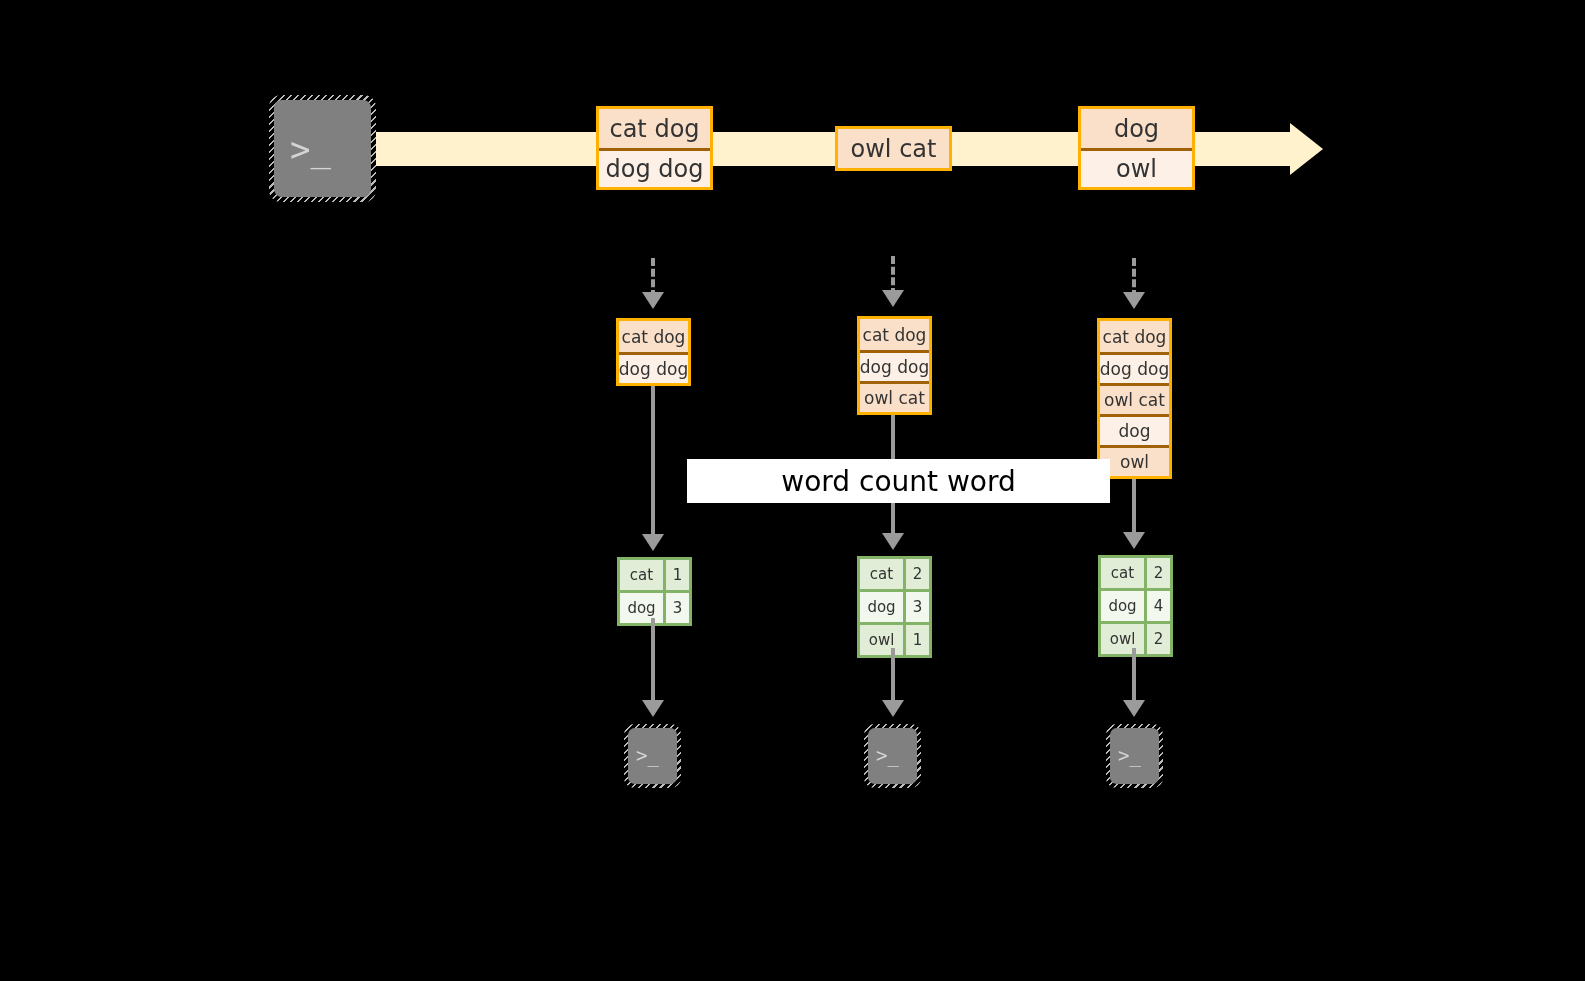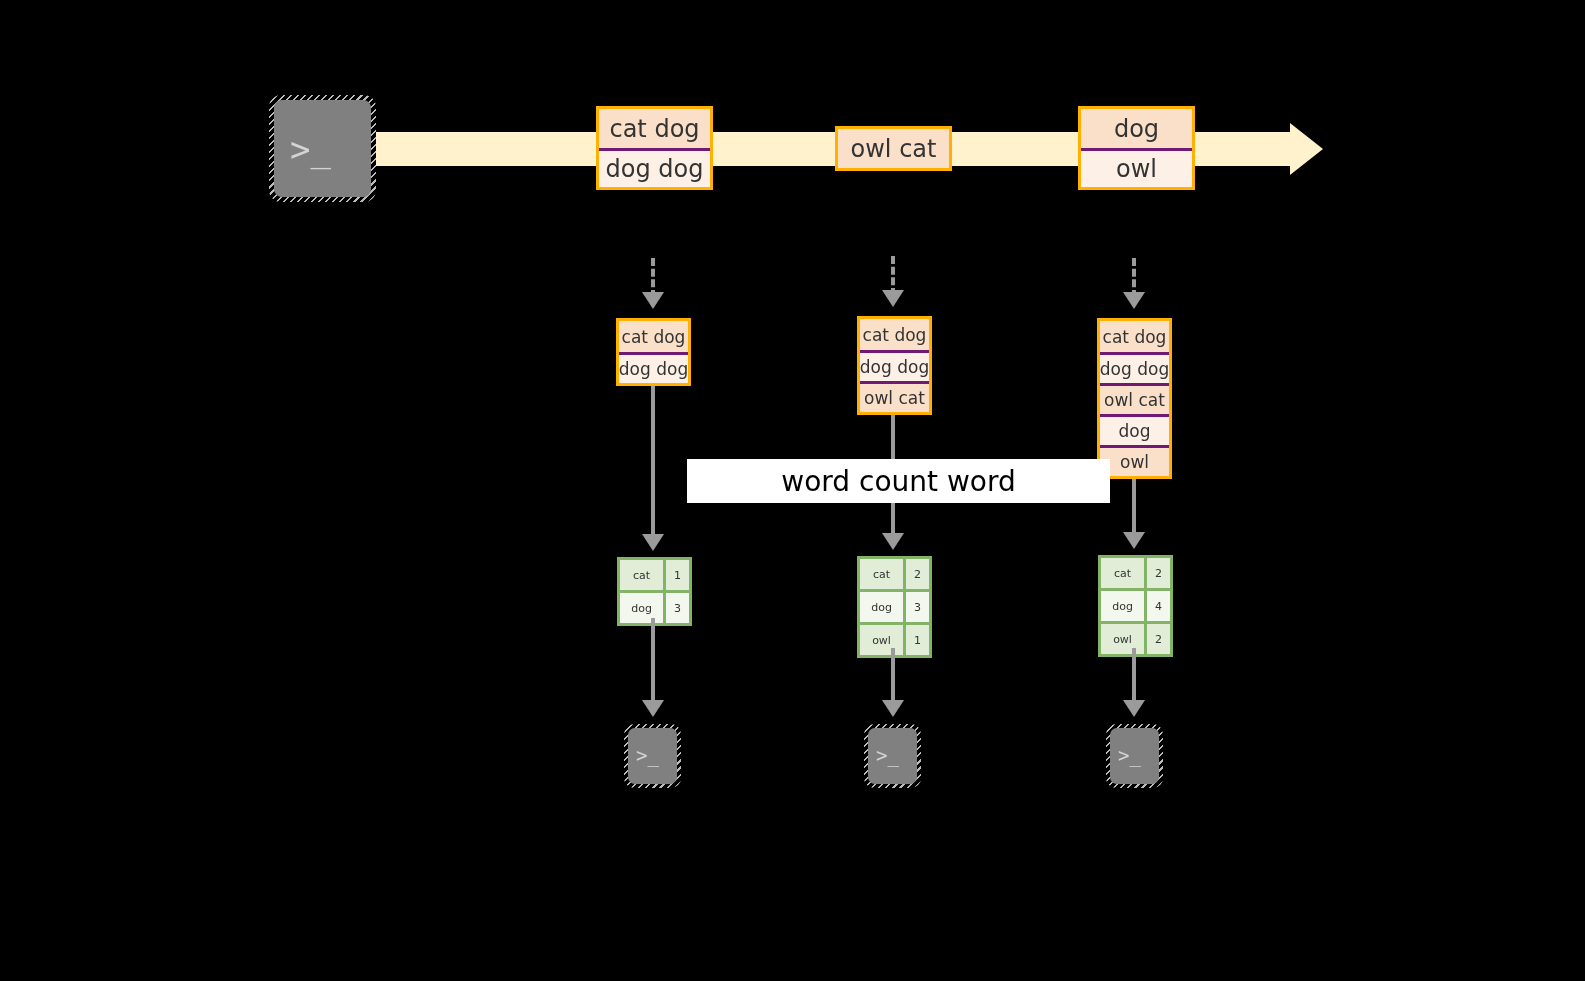--- a/index.html
+++ b/index.html
@@ -86,21 +86,21 @@
   .rec-row {
     box-sizing: border-box;
     text-align: center;
     color: #333333;
     white-space: nowrap;
     overflow: hidden;
     display: flex;
     align-items: center;
     justify-content: center;
   }
-  .rec-row + .rec-row { border-top: 3px solid #701a75; }
+  .rec-row + .rec-row { border-top: 3px solid #a16207; }
   .rec-row.shade-a { background: #FBE0C9; }
   .rec-row.shade-b { background: #FDF0E6; }
 
   
   .top-box { top: 106px; }
   .top-box .rec-row { height: 39px; font-size: 24px; }
   .tb1 { left: 596px; width: 117px; height: 84px; }
   .tb2 { left: 835px; width: 117px; height: 45px; top: 126px; }
   .tb3 { left: 1078px; width: 117px; height: 84px; }
 
@@ -119,21 +119,21 @@
     border-collapse: collapse;
   }
   .res-row { display: flex; }
   .res-row + .res-row { border-top: 3px solid #82B366; }
   .res-cell {
     box-sizing: border-box;
     display: flex;
     align-items: center;
     justify-content: center;
     height: 30px;
-    font-size: 11px;
+    font-size: 15px;
     color: #333333;
   }
   .res-cell.word { width: 45px; }
   .res-cell.count { width: 27px; border-left: 3px solid #82B366; }
   .res-row.shade-a .res-cell { background: #E2EDD8; }
   .res-row.shade-b .res-cell { background: #F2F8EE; }
   .rt1 { left: 617px; top: 557px; width: 75px; }
   .rt2 { left: 857px; top: 556px; width: 75px; }
   .rt3 { left: 1098px; top: 555px; width: 75px; }
 

